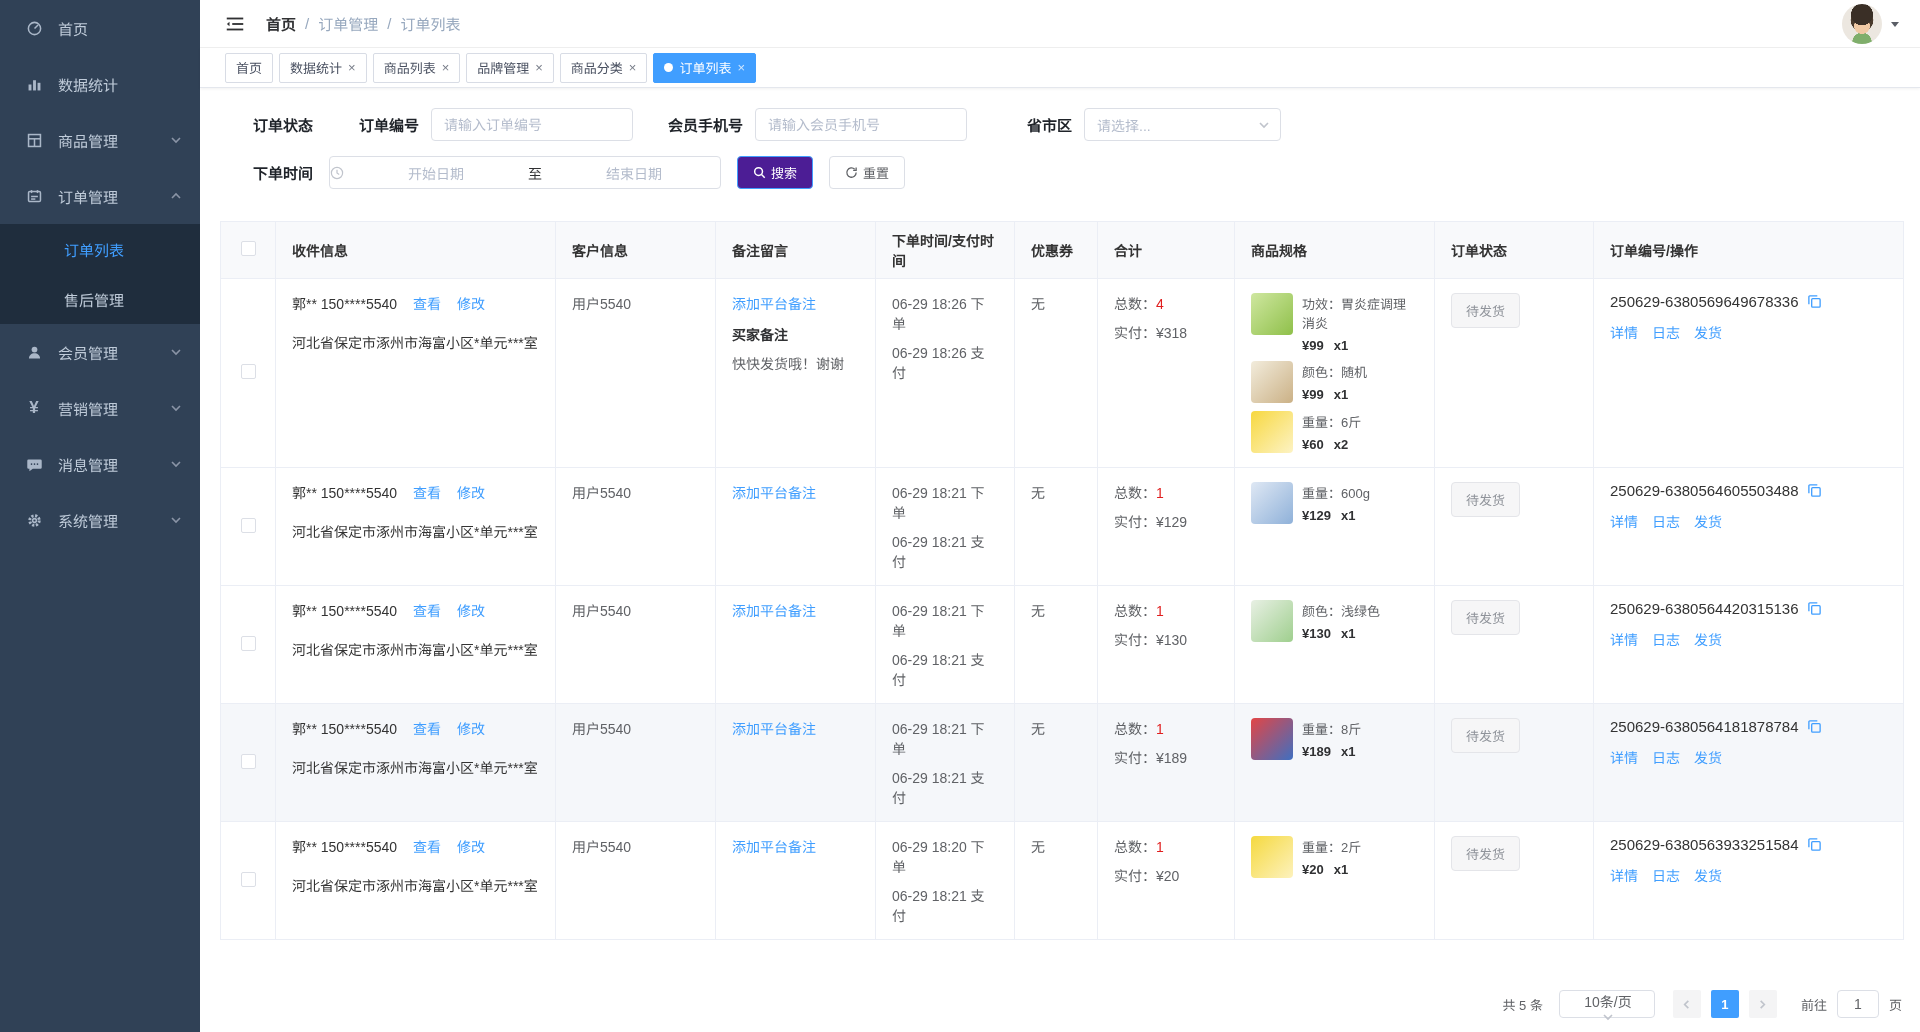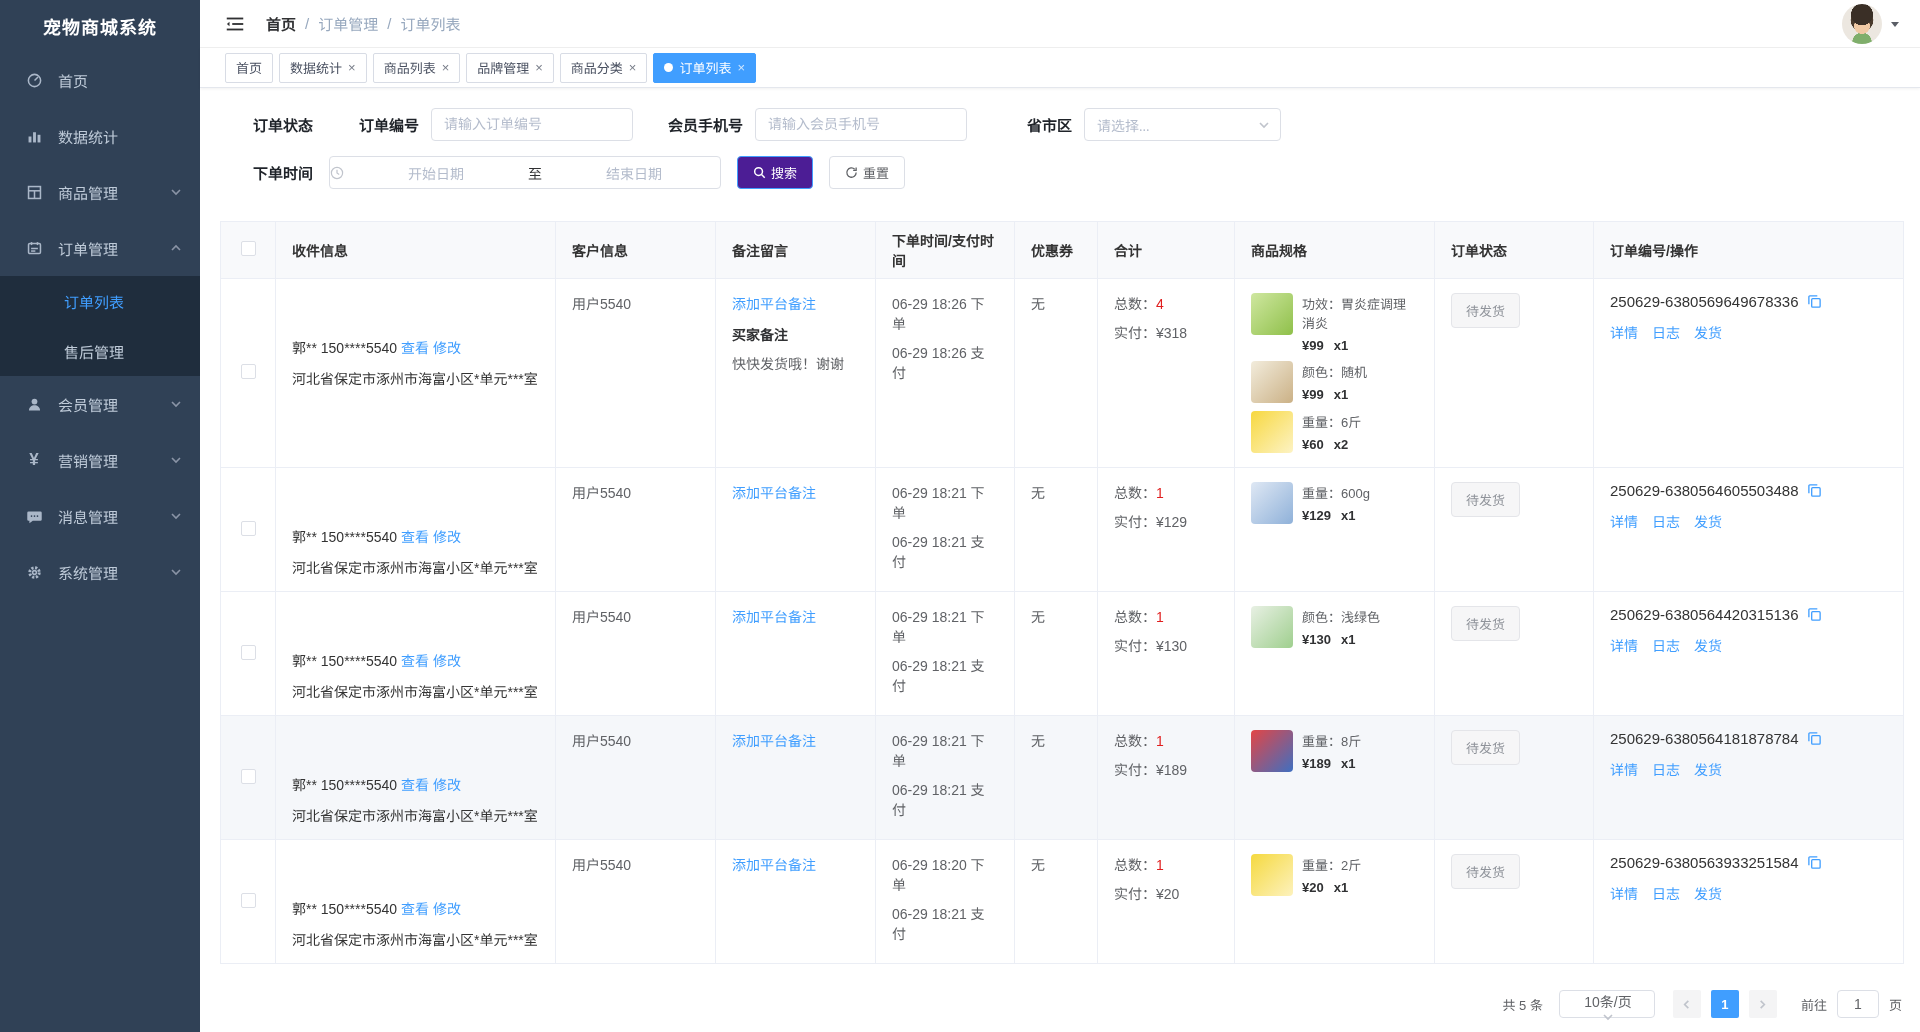--- a/index.html
+++ b/index.html
@@ -82,37 +82,37 @@
     display:inline-flex; align-items:center; margin-left:16px; padding:0 0; background:#fff; }
   .date-range .dr-icon { color:#c0c4cc; display:inline-flex; margin-right:6px; }
   .dr-icon svg { width:14px; height:14px; }
   .date-range .ph { flex:1; text-align:center; color:#b4bccc; font-size:14px; }
   .date-range .sep { color:#303133; font-size:14px; padding:0 6px; }
   .btn { height:33px; display:inline-flex; align-items:center; gap:5px; padding:0 15px;
     border-radius:4px; font-size:13px; cursor:pointer; border:1px solid #dcdfe6;
     background:#fff; color:#606266; }
   .btn svg { width:13px; height:13px; }
   .btn.primary { background:#4c1d95; border-color:#409eff; color:#fff;text-align:center; }
-  .ml16 { margin-left:16px; } .ml12 { margin-left:12px;font-family:Liberation Serif, serif; }
+  .ml16 { margin-left:16px; } .ml12 { margin-left:12px; }
   .ml46 { margin-left:46px; } .ml35 { margin-left:35px; } .ml60 { margin-left:60px; }
 
   
   .table-wrap { margin:32px 20px 0; flex-shrink:0; }
   table { border-collapse:collapse; table-layout:fixed; width:1683px; }
   th,td { border:1px solid #ebeef5; vertical-align:top; text-align:left; }
   thead th { background:#f8f9fb; font-size:14px; font-weight:700; color:#333;
     padding:8px 16px; height:33px; vertical-align:middle; }
   tbody td { padding:14px 16px; font-size:14px; color:#606266; background:#fff; }
   tbody tr.hl td { background:#f5f7fa; }
   .c-check { text-align:center; vertical-align:middle; }
   th.c-check { vertical-align:middle; }
   .checkbox { width:15px; height:15px; border:1px solid #dcdfe6; border-radius:2px;
     background:#fff; display:inline-block; cursor:pointer; }
-  .line1 { display:flex; align-items:center; gap:4px; color:#333; white-space:nowrap;margin-top:44px; }
-  .addr { margin-top:11px; color:#333; }
+  .line1 { display:flex; align-items:center; gap:16px; color:#333; white-space:nowrap; }
+  .addr { margin-top:19px; color:#333; }
   a.link { color:#409eff; text-decoration:none; cursor:pointer; }
   .bn-title { font-weight:700; color:#303133; margin-top:11px; }
   .bn-text { margin-top:9px; color:#606266; }
   .c-time div + div { margin-top:9px; }
   .c-total div + div { margin-top:9px; }
   .red { color:#e01e1e; }
   .prod { display:flex; gap:9px; }
   .prod + .prod { margin-top:8px; }
   .thumb { width:42px; height:42px; border-radius:4px; flex-shrink:0; }
   .pinfo { font-size:13px; color:#606266; padding-top:1px; }
@@ -137,21 +137,20 @@
   .pg-prev { margin-left:8px; }
   .goto-label { margin-left:14px; }
   .goto-input { width:42px; height:28px; text-align:center; padding:0 4px; }
 </style>
 </head>
 <body>
 
 <div class="app">
 
   <aside class="sidebar">
-    <div class="logo">宠物商城系统</div>
     <nav class="nav">
         <div class="nav-item">
       <span class="nav-icon">
             <svg viewBox="0 0 20 20" fill="none" stroke="currentColor" stroke-width="1.8">
               <circle cx="10" cy="10" r="7.2"></circle>
               <path d="M10 10l4.2-4.2"></path>
             </svg>
           </span>
       <span class="nav-label">首页</span>
         </div>

